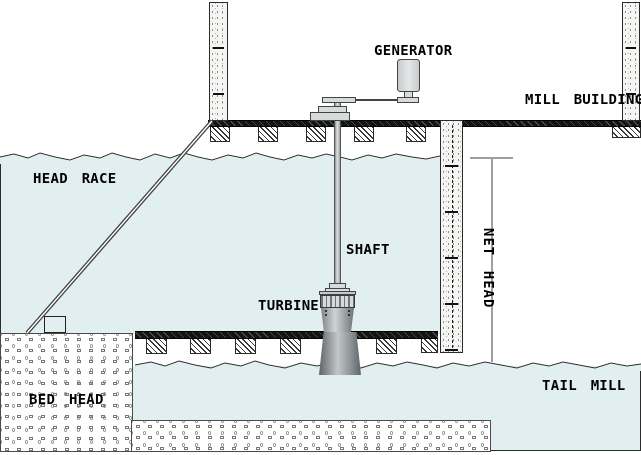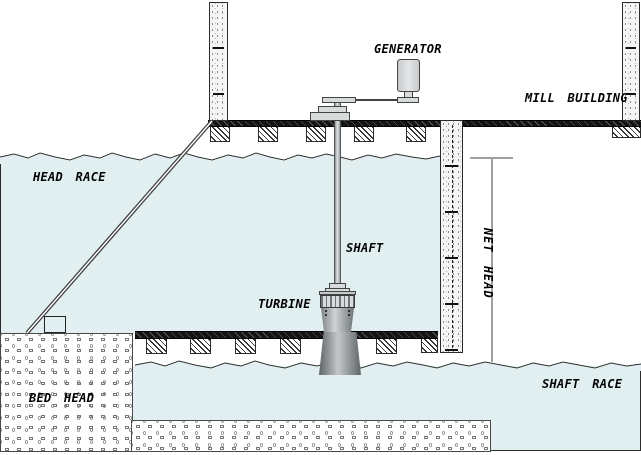--- a/index.html
+++ b/index.html
@@ -4,22 +4,22 @@
 <style>
   :root{
     --water:#e1eff1; --outline:#2b2b2b; --floor:#141414; --hatch:#474747;
     --metal-light:#d8dbdc; --metal-mid:#b9bdbf; --metal-dark:#70757a;
     --dim:#9aa0a3; --wallbg:#f5f5f3; --text:#000;
   }
   html,body{margin:0;padding:0;background:#fff;}
   #scene{position:relative;width:641px;height:455px;background:#fff;overflow:hidden;
          font-family:"DejaVu Sans Mono",monospace;}
   #scene *{position:absolute;box-sizing:border-box;}
-  .lbl{font-size:12px;font-weight:bold;color:var(--text);letter-spacing:.3px;
-       word-spacing:5px;white-space:nowrap;line-height:1;font-style:italic;}
+  .lbl{font-size:14px;font-weight:bold;color:var(--text);letter-spacing:.3px;
+       word-spacing:5px;white-space:nowrap;line-height:1;}
   .lbl.vert{writing-mode:vertical-rl;letter-spacing:1px;}
   .water{background:var(--water);}
   .wall{background-color:var(--wallbg);border:1.2px solid var(--outline);
         background-image:radial-gradient(#8d8d8d .6px,transparent .75px),
                          radial-gradient(#b5b5b5 .6px,transparent .75px);
         background-size:5px 6px,7px 5px;background-position:0 0,2px 3px;}
   .wall .cl{left:50%;top:4px;bottom:4px;width:0;border-left:1px dashed #222;}
   .wall .ticks{left:18%;right:18%;top:0;bottom:0;
         background:repeating-linear-gradient(180deg,transparent 0 44px,#111 44px 46px);}
   .floor{background:repeating-linear-gradient(45deg,var(--floor) 0 4px,var(--hatch) 4px 5px);
@@ -121,15 +121,15 @@
               clip-path:polygon(11% 0,89% 0,100% 100%,0 100%);
               background:linear-gradient(90deg,#5f6468,#c3c7c9 45%,#8e9396 75%,#5f6468);"></div>
 
   <div class="lbl" style="left:374px;top:43px;">GENERATOR</div>
   <div class="lbl" style="left:504px;top:92px;padding-left:21px;">MILL BUILDING</div>
   <div class="lbl" style="left:33px;top:171px;">HEAD RACE</div>
   <div class="lbl" style="left:346px;top:214px;margin-top:28px;">SHAFT</div>
   <div class="lbl vert" style="left:482px;top:228px;">NET HEAD</div>
   <div class="lbl" style="left:258px;top:298px;">TURBINE</div>
   <div class="lbl" style="left:29px;top:392px;">BED HEAD</div>
-  <div class="lbl" style="left:542px;top:378px;">SHAFT RACE</div>
+  <div class="lbl" style="left:542px;top:378px;">TAIL MILL</div>
 
 </div>
 
 </body></html>

